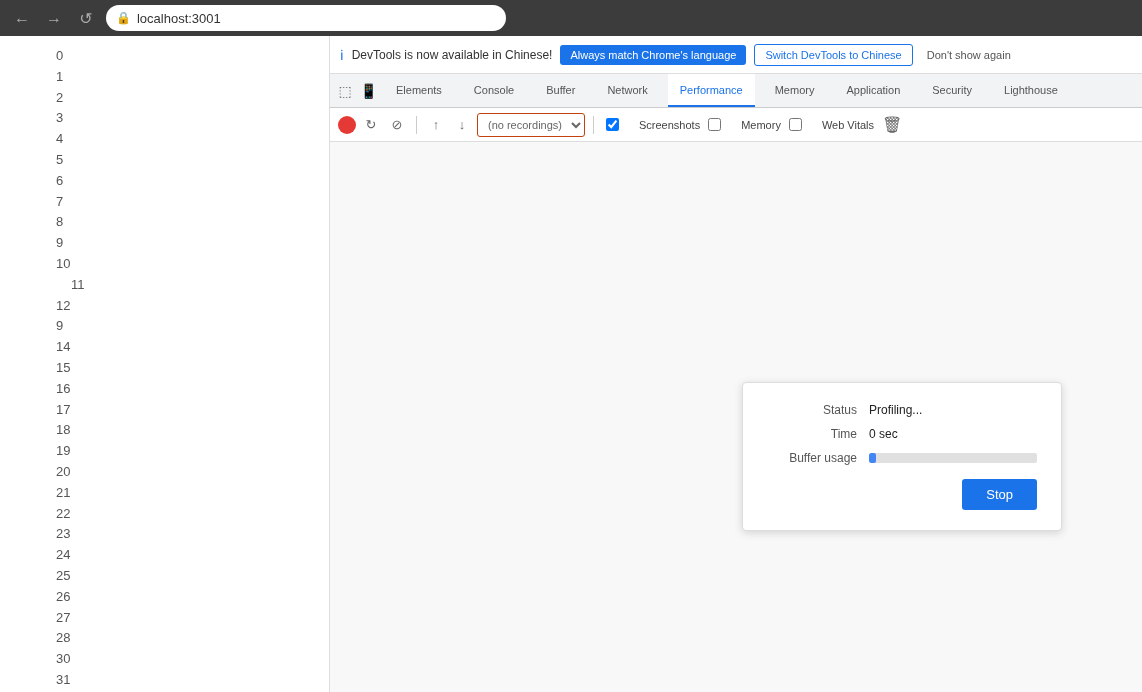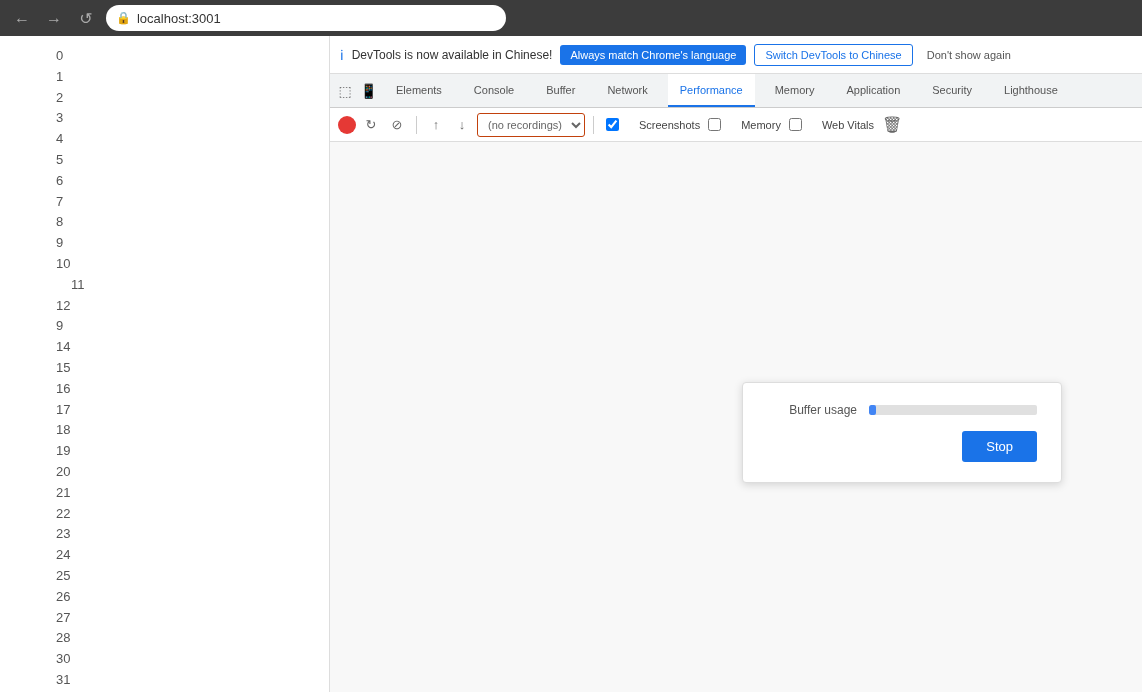--- a/index.html
+++ b/index.html
@@ -494,20 +494,28 @@
         <input type="checkbox" id="cb-webvitals" style="">
         <label for="cb-webvitals">Web Vitals</label>
       </div>
       <button class="delete-btn" title="Delete profile">🗑</button>
     </div>
 
     <div class="perf-main">
 
       <div class="status-popup">
         <div class="status-row">
+          <span class="status-label">Status</span>
+          <span class="status-value">Profiling...</span>
+        </div>
+        <div class="status-row">
+          <span class="status-label">Time</span>
+          <span class="status-value">0 sec</span>
+        </div>
+        <div class="status-row">
           <span class="status-label">Buffer usage</span>
           <div class="buffer-bar-container">
             <div class="buffer-bar-fill"></div>
           </div>
         </div>
         <div class="popup-footer">
           <button class="stop-btn">Stop</button>
         </div>
       </div>
 

